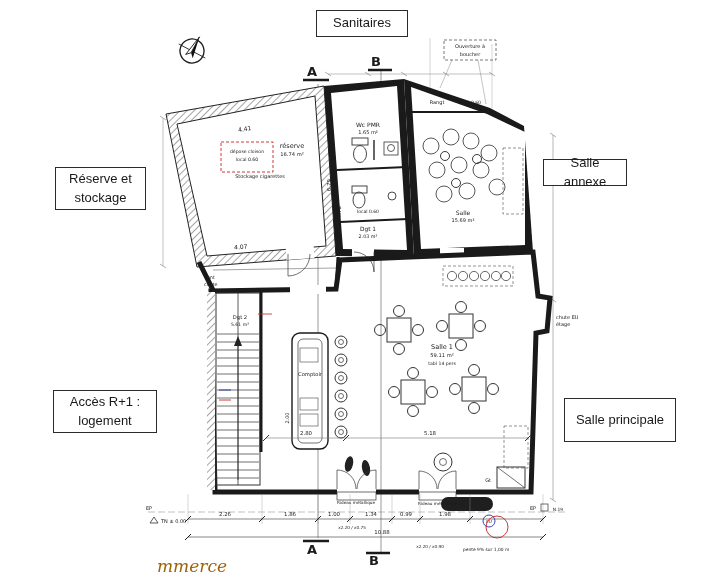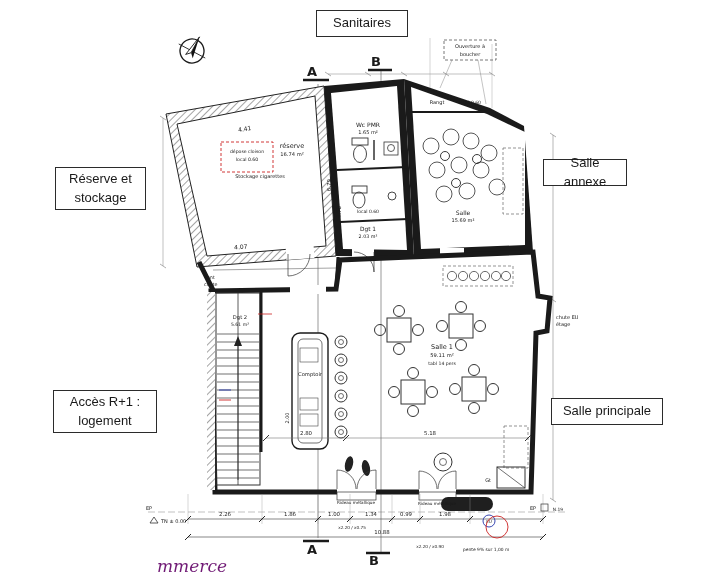--- a/index.html
+++ b/index.html
@@ -4,21 +4,21 @@
 <style>
   html,body{margin:0;padding:0;background:#ffffff;}
   .stage{position:relative;width:717px;height:583px;background:#ffffff;overflow:hidden;
          font-family:"Liberation Sans",sans-serif;}
   .stage svg{position:absolute;left:0;top:0;}
   svg text{font-family:"DejaVu Sans",sans-serif;fill:#1a1a1a;}
   .callout{position:absolute;background:#ffffff;border:1px solid #2b2b2b;box-sizing:border-box;
            display:flex;align-items:center;justify-content:center;text-align:center;
            font-size:13px;line-height:1.4;color:#1a1a1a;padding:3px 6px;}
   .caption{position:absolute;left:157px;top:556px;font-family:"DejaVu Serif",serif;
-           font-style:italic;font-size:17px;color:#701a75;}
+           font-style:italic;font-size:17px;color:#a16207;}
 </style>
 </head>
 <body>
 
 <div class="stage">
 
 <svg width="717" height="583" viewBox="0 0 717 583">
   <defs>
     <pattern id="hatch" width="5" height="5" patternUnits="userSpaceOnUse" patternTransform="rotate(45)">
       <rect width="5" height="5" fill="#ffffff"></rect>
@@ -372,19 +372,19 @@
 </div>
 <div class="callout" style="left:316px;top:10px;width:92px;height:27px;">
   <span>Sanitaires</span>
 </div>
 <div class="callout" style="left:543px;top:159px;width:84px;height:27px;">
   <span>Salle annexe</span>
 </div>
 <div class="callout" style="left:53px;top:374px;width:104px;height:43px;margin-top:16px;">
   <span>Accès R+1 : logement</span>
 </div>
-<div class="callout" style="left:551px;top:398px;width:112px;height:27px;">
+<div class="callout" style="left:564px;top:398px;width:112px;height:44px;">
   <span>Salle principale</span>
 </div>
 
 <div class="caption">mmerce</div>
 
 </div>
 
 </body></html>

